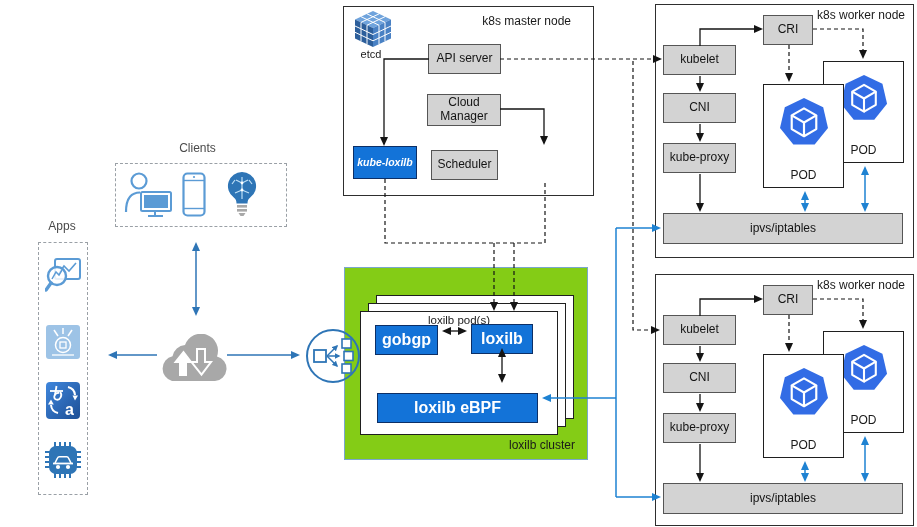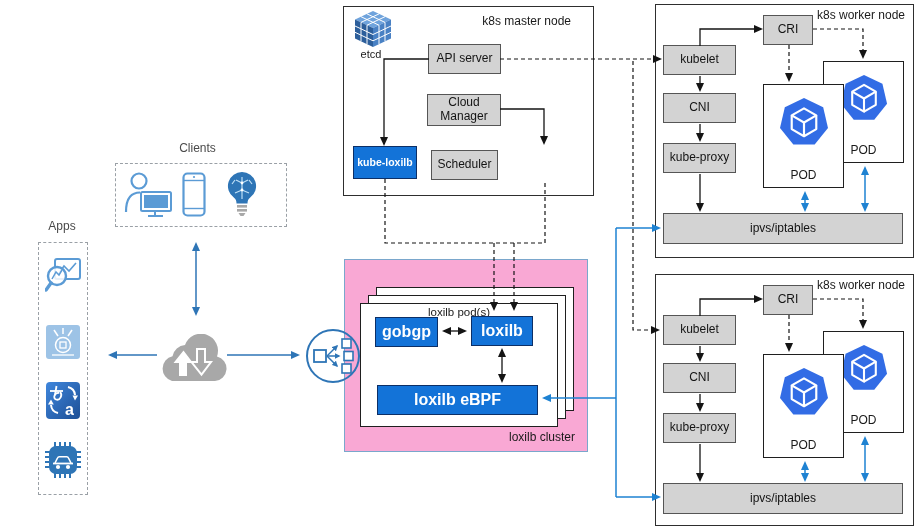--- a/index.html
+++ b/index.html
@@ -15,21 +15,21 @@
   .bbox{position:absolute;background:#1373d8;border:1.6px solid #0c2f66;
         display:flex;flex-direction:column;align-items:center;justify-content:center;text-align:center;
         font-size:16px;font-weight:bold;color:#fff;line-height:1.2;}
   .podbox{position:absolute;background:#fff;border:1.6px solid #1f1f1f;
         display:flex;flex-direction:column;align-items:center;gap:20px;}
   .podbox .pod-label{margin-top:auto;padding-bottom:5px;font-size:12px;color:#1a1a1a;}
   .podbox svg{margin-top:12px;}
   .dashed-box{position:absolute;border:1.3px dashed #9aa0a6;background:#fff;}
   .group-label{position:absolute;font-size:12px;color:#4a4a4a;text-align:center;}
   .stack-layer{position:absolute;background:#fff;border:1.5px solid #1f1f1f;}
-  .cluster-box{position:absolute;background:#f9a8d4;border:1.3px solid #7aa7cc;}
+  .cluster-box{position:absolute;background:#84cc16;border:1.3px solid #7aa7cc;margin-top:8px;}
   .pods-label{position:absolute;left:0;top:2px;width:100%;text-align:center;font-size:11.5px;color:#1a1a1a;}
   .cluster-title{position:absolute;right:12px;bottom:7px;font-size:12px;color:#1a1a1a;}
   .etcd-label{position:absolute;left:0;top:41px;width:54px;text-align:center;font-size:11px;color:#1a1a1a;}
   .connectors{position:absolute;left:0;top:0;z-index:10;pointer-events:none;}
   .lb-wrap{position:absolute;z-index:6;}
   .icon-wrap{position:absolute;}
   .small{font-size:10.5px;}
 </style>
 </head>
 <body>
@@ -169,21 +169,21 @@
           <line x1="9" y1="12.4" x2="9" y2="31.3"></line>
             <line x1="15" y1="15.2" x2="15" y2="34.2"></line>
           <line x1="33" y1="12.4" x2="33" y2="31.3"></line>
             <line x1="27" y1="15.2" x2="27" y2="34.2"></line>
         </g>
       </svg>
     </span>
     <div class="etcd-label">etcd</div>
     <div class="gbox" style="left:83px;top:87px;width:72px;height:30px;">Cloud Manager</div>
     <div class="gbox" style="left:84px;top:37px;width:71px;height:28px;">API server</div>
-    <div class="bbox small" style="left:9px;top:139px;width:62px;height:31px;">kube-loxilb</div>
+    <div class="bbox small" style="left:9px;top:139px;width:62px;height:31px;font-style:italic;">kube-loxilb</div>
     <div class="gbox" style="left:87px;top:143px;width:65px;height:28px;">Scheduler</div>
   </div>
 
   <div class="cluster-box" style="left:344px;top:259px;width:242px;height:191px;">
     <div class="stack-layer" style="left:31px;top:27px;width:196px;height:122px;"></div>
     <div class="stack-layer" style="left:23px;top:35px;width:196px;height:122px;"></div>
     <div class="stack-layer" style="left:15px;top:43px;width:196px;height:122px;">
       <div class="pods-label">loxilb pod(s)</div>
       <div class="bbox" style="left:14px;top:13px;width:61px;height:28px;">gobgp</div>
       <div class="bbox" style="left:110px;top:12px;width:60px;height:28px;">loxilb</div>

